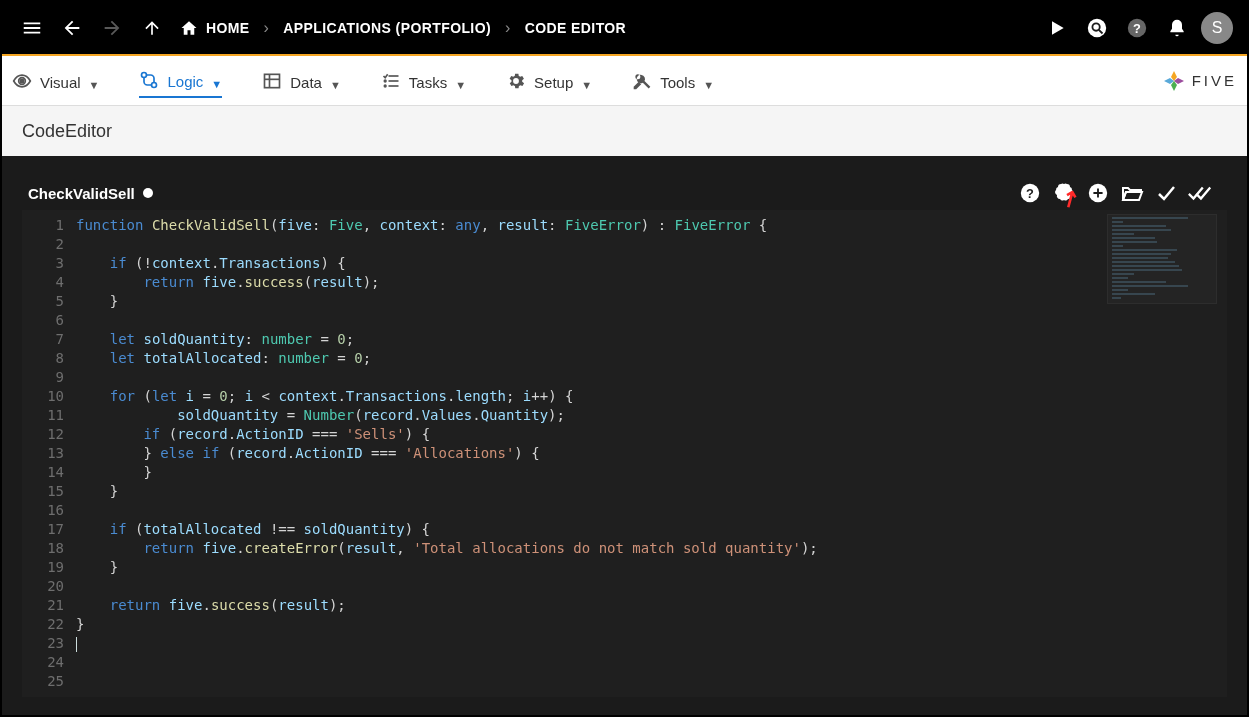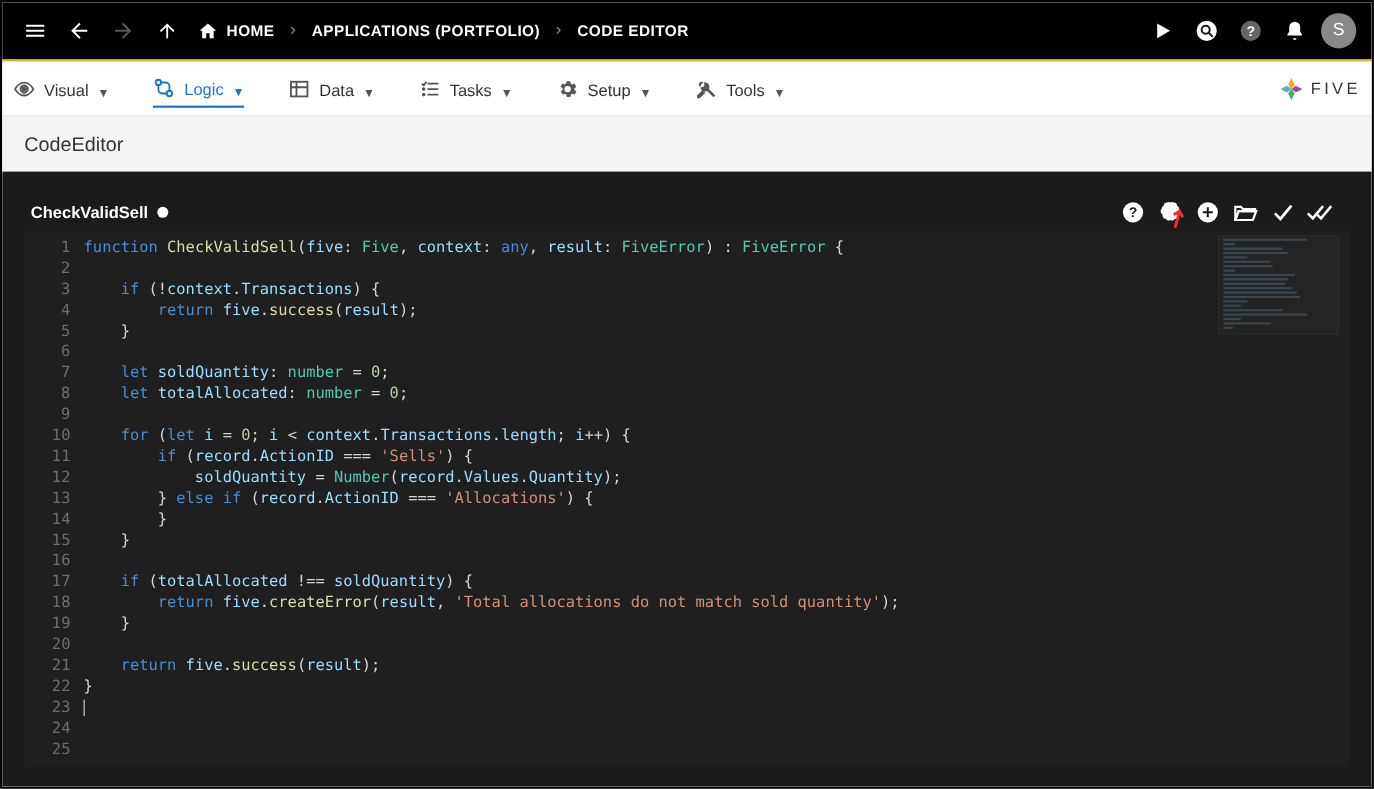--- a/index.html
+++ b/index.html
@@ -285,22 +285,22 @@
       <div class="cl"><span class="tok-kw">function</span><span> </span><span class="tok-fn">CheckValidSell</span><span>(</span><span class="tok-var">five</span><span>: </span><span class="tok-type">Five</span><span>, </span><span class="tok-var">context</span><span>: </span><span class="tok-kw">any</span><span>, </span><span class="tok-var">result</span><span>: </span><span class="tok-type">FiveError</span><span>) : </span><span class="tok-type">FiveError</span><span> {</span></div>
       <div class="cl"></div>
       <div class="cl"><span>    </span><span class="tok-kw">if</span><span> (!</span><span class="tok-var">context</span><span>.</span><span class="tok-prop">Transactions</span><span>) {</span></div>
       <div class="cl"><span>        </span><span class="tok-kw">return</span><span> </span><span class="tok-var">five</span><span>.</span><span class="tok-fn">success</span><span>(</span><span class="tok-var">result</span><span>);</span></div>
       <div class="cl"><span>    </span><span>}</span></div>
       <div class="cl"></div>
       <div class="cl"><span>    </span><span class="tok-kw">let</span><span> </span><span class="tok-var">soldQuantity</span><span>: </span><span class="tok-type">number</span><span> = </span><span class="tok-num">0</span><span>;</span></div>
       <div class="cl"><span>    </span><span class="tok-kw">let</span><span> </span><span class="tok-var">totalAllocated</span><span>: </span><span class="tok-type">number</span><span> = </span><span class="tok-num">0</span><span>;</span></div>
       <div class="cl"></div>
       <div class="cl"><span>    </span><span class="tok-kw">for</span><span> (</span><span class="tok-kw">let</span><span> </span><span class="tok-var">i</span><span> = </span><span class="tok-num">0</span><span>; </span><span class="tok-var">i</span><span> &lt; </span><span class="tok-var">context</span><span>.</span><span class="tok-prop">Transactions</span><span>.</span><span class="tok-prop">length</span><span>; </span><span class="tok-var">i</span><span>++) {</span></div>
+      <div class="cl"><span>            </span><span class="tok-var">soldQuantity</span><span> = </span><span class="tok-type">Number</span><span>(</span><span class="tok-var">record</span><span>.</span><span class="tok-prop">Values</span><span>.</span><span class="tok-prop">Quantity</span><span>);</span></div>
       <div class="cl"><span>        </span><span class="tok-kw">if</span><span> (</span><span class="tok-var">record</span><span>.</span><span class="tok-prop">ActionID</span><span> === </span><span class="tok-str">'Sells'</span><span>) {</span></div>
-      <div class="cl"><span>            </span><span class="tok-var">soldQuantity</span><span> = </span><span class="tok-type">Number</span><span>(</span><span class="tok-var">record</span><span>.</span><span class="tok-prop">Values</span><span>.</span><span class="tok-prop">Quantity</span><span>);</span></div>
       <div class="cl"><span>        </span><span>} </span><span class="tok-kw">else</span><span> </span><span class="tok-kw">if</span><span> (</span><span class="tok-var">record</span><span>.</span><span class="tok-prop">ActionID</span><span> === </span><span class="tok-str">'Allocations'</span><span>) {</span></div>
       <div class="cl"><span>        </span><span>}</span></div>
       <div class="cl"><span>    </span><span>}</span></div>
       <div class="cl"></div>
       <div class="cl"><span>    </span><span class="tok-kw">if</span><span> (</span><span class="tok-var">totalAllocated</span><span> !== </span><span class="tok-var">soldQuantity</span><span>) {</span></div>
       <div class="cl"><span>        </span><span class="tok-kw">return</span><span> </span><span class="tok-var">five</span><span>.</span><span class="tok-fn">createError</span><span>(</span><span class="tok-var">result</span><span>, </span><span class="tok-str">'Total allocations do not match sold quantity'</span><span>);</span></div>
       <div class="cl"><span>    </span><span>}</span></div>
       <div class="cl"></div>
       <div class="cl"><span>    </span><span class="tok-kw">return</span><span> </span><span class="tok-var">five</span><span>.</span><span class="tok-fn">success</span><span>(</span><span class="tok-var">result</span><span>);</span></div>
       <div class="cl"><span>}</span></div>

